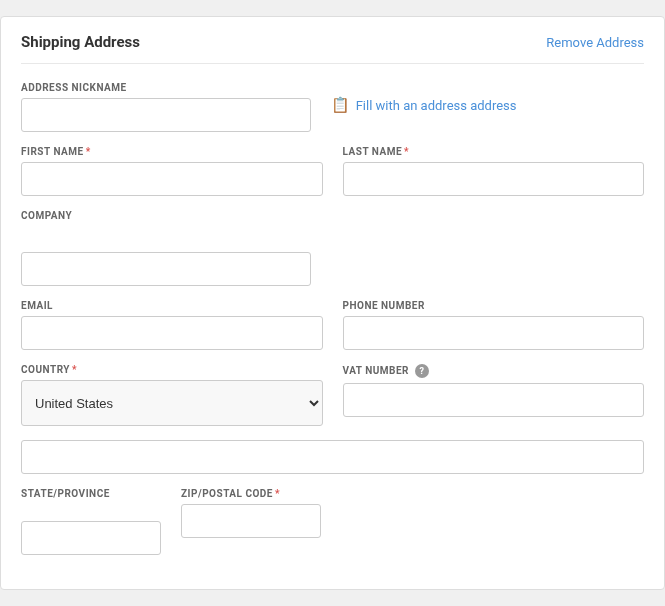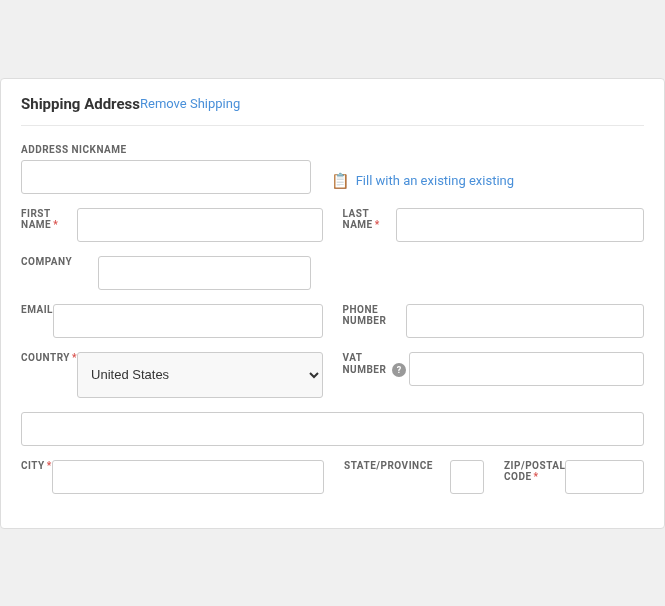--- a/index.html
+++ b/index.html
@@ -20,21 +20,21 @@
     .card {
       background: #fff;
       border: 1px solid #ddd;
       border-radius: 4px;
       width: 665px;
       padding: 16px 20px 20px 20px;
     }
 
     .card-header {
       display: flex;
-      justify-content: flex-start;
+      justify-content: space-between;
       align-items: center;
       margin-bottom: 18px;
       padding-bottom: 12px;
       border-bottom: 1px solid #e8e8e8;
     }
 
     .card-title {
       font-size: 15px;
       font-weight: 700;
       color: #333;
@@ -54,21 +54,21 @@
     }
 
     .form-row {
       display: flex;
       gap: 20px;
       margin-bottom: 14px;
     }
 
     .form-group {
       display: flex;
-      flex-direction: row;
+      flex-direction: column;
       flex: 1;
     }
 
     .form-group.half {
       flex: 1;
     }
 
     label {
       font-size: 10px;
       font-weight: 700;
@@ -137,21 +137,20 @@
 
     .fill-icon {
       font-size: 15px;
       color: #4a90d9;
     }
 
     .nickname-row {
       display: flex;
       gap: 20px;
       margin-bottom: 14px;
-      align-items: flex-end;
     }
 
     .nickname-group {
       flex: 0 0 290px;
       display: flex;
       flex-direction: column;
     }
 
     .fill-group {
       flex: 1;
@@ -159,34 +158,34 @@
       align-items: center;
       padding-bottom: 4px;
     }
   </style>
 </head>
 <body>
 
 <div class="card">
   <div class="card-header">
     <span class="card-title">Shipping Address</span>
-    <a class="remove-link">Remove Shipping</a>
+    <a class="remove-link">Remove Address</a>
   </div>
 
   <div class="form-body">
 
     <div class="nickname-row">
       <div class="nickname-group">
         <label>ADDRESS NICKNAME</label>
         <input type="text" style="">
       </div>
       <div class="fill-group">
         <a class="fill-link">
           <span class="fill-icon">📋</span>
-          <span>Fill with an existing existing</span>
+          <span>Fill with an address address</span>
         </a>
       </div>
     </div>
 
     <div class="form-row">
       <div class="form-group half">
         <label>
           <span>FIRST NAME</span><span class="required">*</span>
         </label>
         <input type="text" style="">
@@ -241,26 +240,20 @@
       </div>
     </div>
 
     <div class="form-row">
       <div class="form-group half">
         <input type="text" style="">
       </div>
     </div>
 
     <div class="form-row">
-      <div class="form-group half">
-        <label>
-          <span>CITY</span><span class="required">*</span>
-        </label>
-        <input type="text" style="">
-      </div>
       <div class="form-group" style="flex: 0 0 140px; gap: 17px;">
         <label>STATE/PROVINCE</label>
         <input type="text" style="">
       </div>
       <div class="form-group" style="flex: 0 0 140px;">
         <label>
           <span>ZIP/POSTAL CODE</span><span class="required">*</span>
         </label>
         <input type="text" style="">
       </div>

